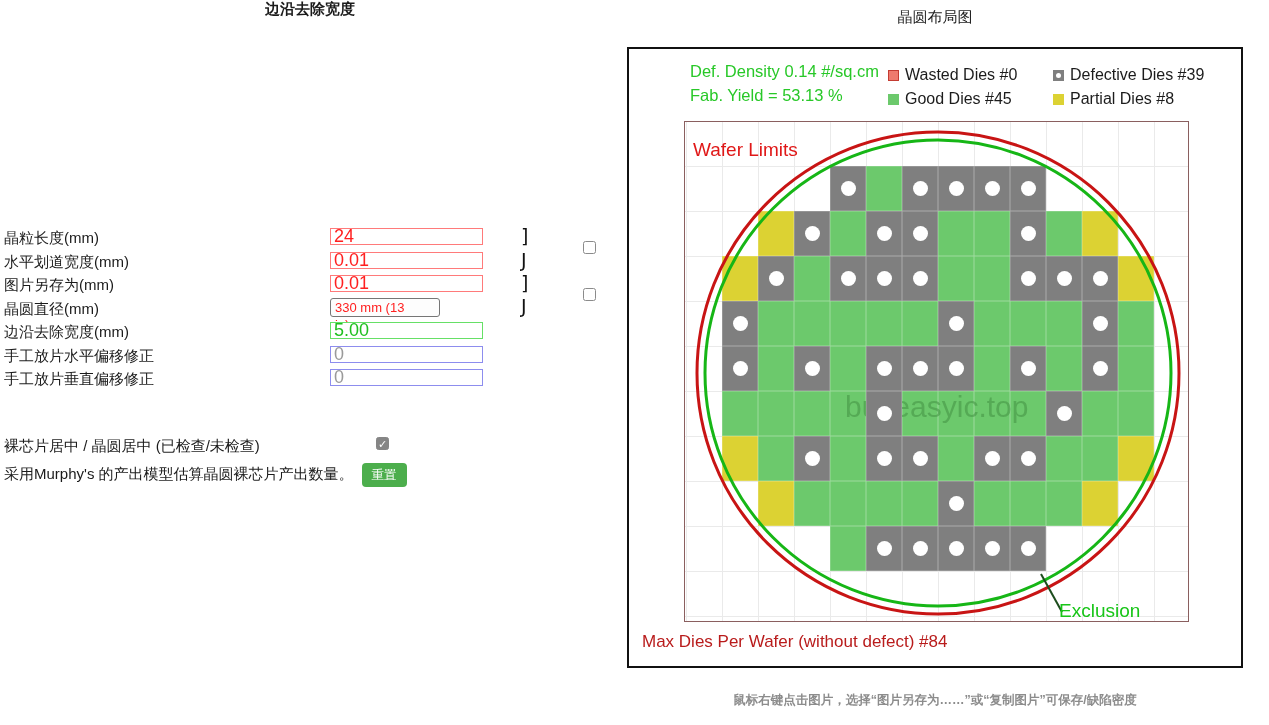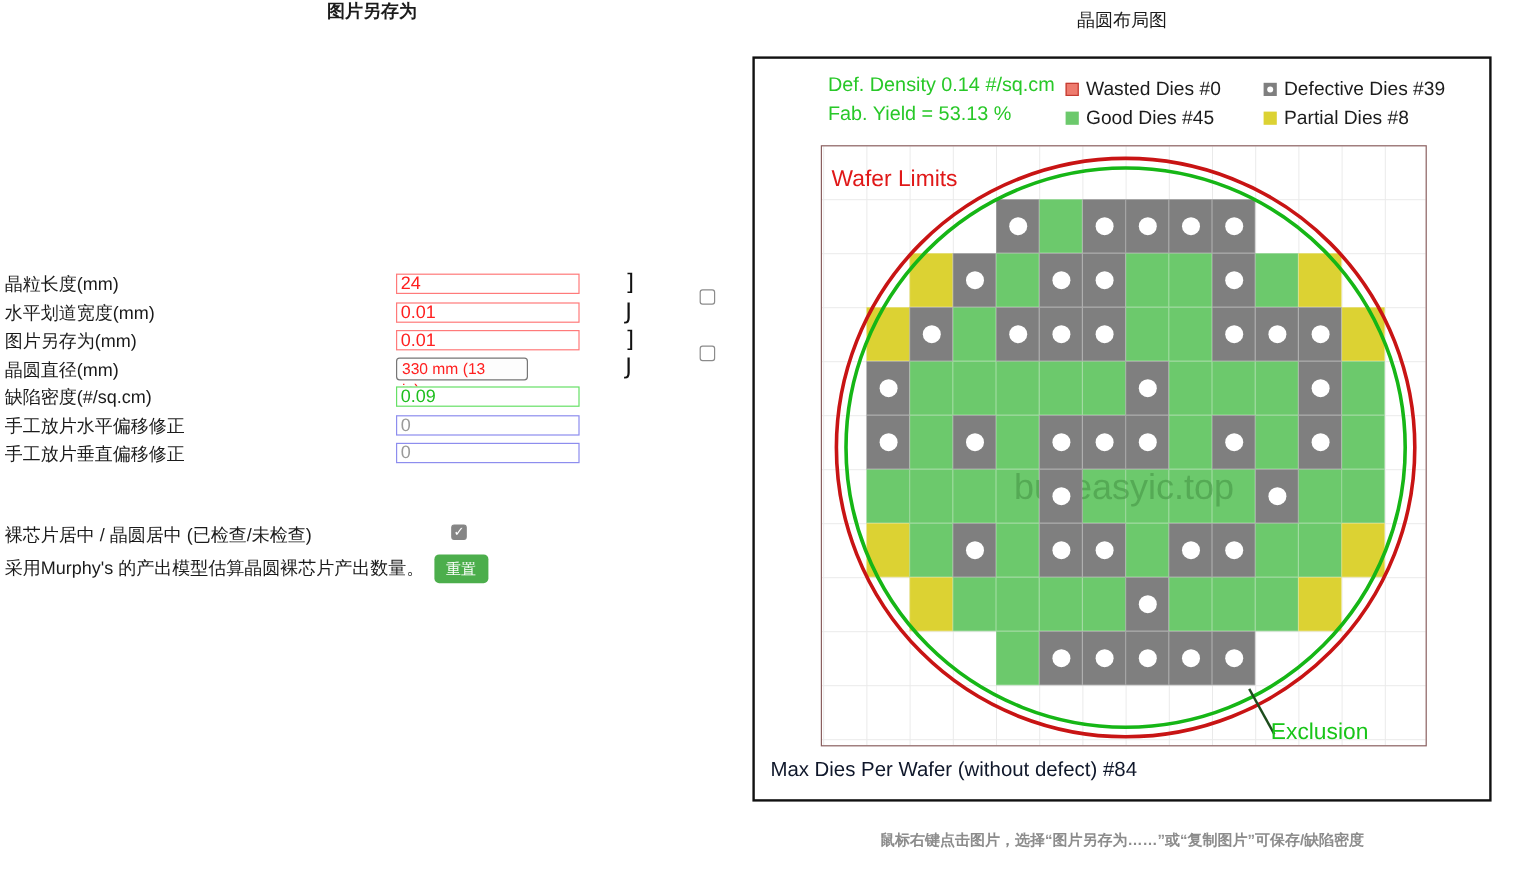--- a/index.html
+++ b/index.html
@@ -3,21 +3,21 @@
 <meta charset="utf-8">
 <style>
   * { margin:0; padding:0; box-sizing:border-box; }
   html,body { width:1269px; height:725px; background:#fff; font-family:"Liberation Sans","DejaVu Sans",sans-serif; color:#1b1b1b; overflow:hidden; }
 
   
   #left-title { position:absolute; left:0; top:8; width:620px; text-align:center; font-size:15px; font-weight:bold; }
   #form-rows { position:absolute; left:0; top:226px; width:620px; }
   .form-row { position:relative; height:23.5px; }
   .form-label { position:absolute; left:4px; top:0; height:23.5px; line-height:23.5px; font-size:15px; white-space:nowrap; }
-  .input-box { position:absolute; left:330px; top:2px; width:153px; height:17px; background:#fff; font-size:15px; line-height:15px; padding:0 3px; }
+  .input-box { position:absolute; left:330px; top:2px; width:153px; height:17px; background:#fff; font-size:18px; line-height:15px; padding:0 3px; }
   .input-box.red   { border:1px solid #ff7a7a; color:#ff2020; }
   .input-box.green { border:1px solid #66e066; color:#1fbf1f; }
   .input-box.blue  { border:1px solid #8d8dee; color:#9a9a9a; }
   .select-box { position:absolute; left:330px; top:1px; width:110px; height:19px; border:1px solid #767676; border-radius:3px; background:#fdfdfd; font-size:13px; line-height:17px; color:#ff2020; padding:0 4px; }
   .select-box .chev { color:#333; font-size:11px; margin-left:5px; }
   .bracket { position:absolute; font-size:19px; color:#111; font-family:"DejaVu Sans",sans-serif; }
   .cbx { position:absolute; width:13px; height:13px; border:1.5px solid #8b8b8b; border-radius:2.5px; background:#fff; }
   .cbx.checked { background:#858585; border-color:#858585; color:#fff; font-size:11px; line-height:12px; text-align:center; }
   #checkbox-row-label { position:absolute; left:4px; top:437px; font-size:15px; }
   #murphy-row { position:absolute; left:4px; top:461px; width:620px; height:26px; }
@@ -42,48 +42,48 @@
           background-size:36px 45px; background-position:1px 44px; overflow:hidden; }
   .die { position:absolute; width:36px; height:45px; box-shadow:inset 0 0 0 0.5px rgba(255,255,255,0.35); }
   .die.g { background:#6cc96c; z-index:1; }
   .die.y { background:#dcd233; z-index:1; }
   .die.d { background:#7f7f7f; z-index:3; }
   .die.d::after { content:""; position:absolute; left:50%; top:50%; width:15px; height:15px; margin:-7.5px 0 0 -7.5px; border-radius:50%; background:#fff; }
   #watermark { position:absolute; left:160px; top:268px; z-index:2; font-size:30px; color:rgba(70,150,70,0.6); white-space:nowrap; }
   #circles-svg { position:absolute; left:0; top:0; z-index:4; }
   #wafer-limits-label { position:absolute; left:8px; top:17px; z-index:5; font-size:19px; color:#e01818; }
   #exclusion-edge-label { position:absolute; left:374px; top:478px; z-index:5; font-size:19px; color:#18c518; }
-  #max-dies-text { position:absolute; left:13px; top:583px; font-size:17px; color:#0f172a; }
+  #max-dies-text { position:absolute; left:13px; top:583px; font-size:17px; color:#b91c1c; }
   #footer-note { position:absolute; left:627px; top:692px; width:616px; text-align:center; font-size:12.5px; font-weight:bold; color:#8c8c8c; }
 </style>
 </head>
 <body>
 
-<div id="left-title">图片另存为</div>
+<div id="left-title">边沿去除宽度</div>
 
 <div id="form-rows">
     <div class="form-row">
       <span class="form-label">晶粒长度(mm)</span>
       <div class="input-box red">24</div>
     </div>
     <div class="form-row">
       <span class="form-label">水平划道宽度(mm)</span>
       <div class="input-box red">0.01</div>
     </div>
     <div class="form-row">
       <span class="form-label">图片另存为(mm)</span>
       <div class="input-box red">0.01</div>
     </div>
     <div class="form-row">
       <span class="form-label">晶圆直径(mm)</span>
       <div class="select-box"><span>330 mm (13 in)</span><span class="chev">⌄</span></div>
     </div>
     <div class="form-row">
-      <span class="form-label">缺陷密度(#/sq.cm)</span>
-      <div class="input-box green">0.09</div>
+      <span class="form-label">边沿去除宽度(mm)</span>
+      <div class="input-box green">5.00</div>
     </div>
     <div class="form-row">
       <span class="form-label">手工放片水平偏移修正</span>
       <div class="input-box blue">0</div>
     </div>
     <div class="form-row">
       <span class="form-label">手工放片垂直偏移修正</span>
       <div class="input-box blue">0</div>
     </div>
   </div>

